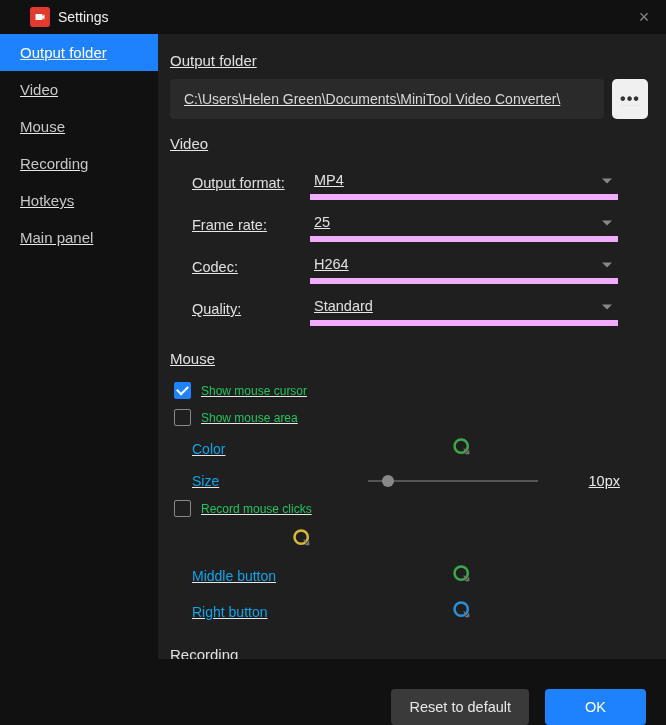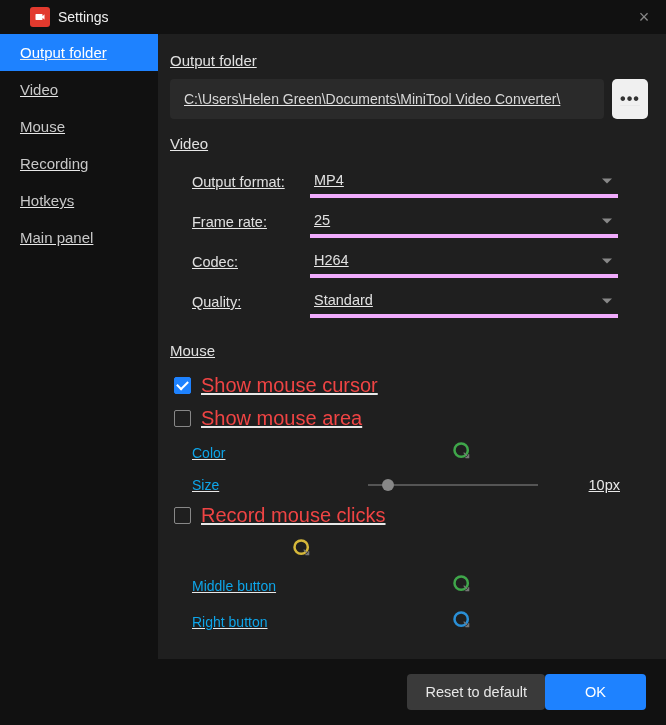--- a/index.html
+++ b/index.html
@@ -102,21 +102,21 @@
   }
   .label-col {
     width: 140px;
     padding-left: 22px;
     font-size: 14.5px;
     color: #e0e0e0;
   }
   .select {
     flex: 1;
     position: relative;
-    border-bottom: 4px solid #f0abfc;
+    border-bottom: 6px solid #f0abfc;
     padding: 6px 4px;
     font-size: 14.5px;
     color: #e0e0e0;
     cursor: pointer;
     margin-right: 30px;
   }
   .select::after {
     content: "";
     position: absolute;
     right: 6px; top: 50%;
@@ -142,21 +142,21 @@
     background: #1e82ff;
     border-color: #1e82ff;
   }
   .checkbox.checked::after {
     content: "";
     width: 5px; height: 9px;
     border: solid white;
     border-width: 0 2px 2px 0;
     transform: rotate(45deg) translate(-1px,-1px);
   }
-  .check-label { font-size: 20px; color: #ef4444; }
+  .check-label { font-size: 12px; color: #22c55e; }
   .sub-row {
     display:flex;
     align-items:center;
     padding: 6px 0 6px 22px;
   }
   .sub-label { width: 160px; font-size: 14px; color:#0ea5e9; }
   .swatch-wrap { margin-left: 100px; }
   .slider-wrap { display:flex; align-items:center; flex:1; }
   .slider {
     width: 170px;
@@ -173,23 +173,24 @@
     width: 12px; height: 12px;
     border-radius: 50%;
     background: #888;
     cursor:pointer;
   }
   .size-val { margin-left: auto; margin-right: 28px; font-size:14.5px; }
   .footer {
     height: 66px;
     background: #111;
     display:flex;
-    align-items:center;
+    align-items:flex-end;
     justify-content:flex-end;
     padding: 0 20px;
+    gap: 16px;
   }
   .btn {
     padding: 10px 18px;
     border-radius: 4px;
     font-size: 14.5px;
     cursor:pointer;
     border:none;
   }
   .btn-reset { background: #3a3a3a; color: #e8e8e8; }
   .btn-ok { background: #1e82ff; color: #fff; padding: 10px 40px; }

